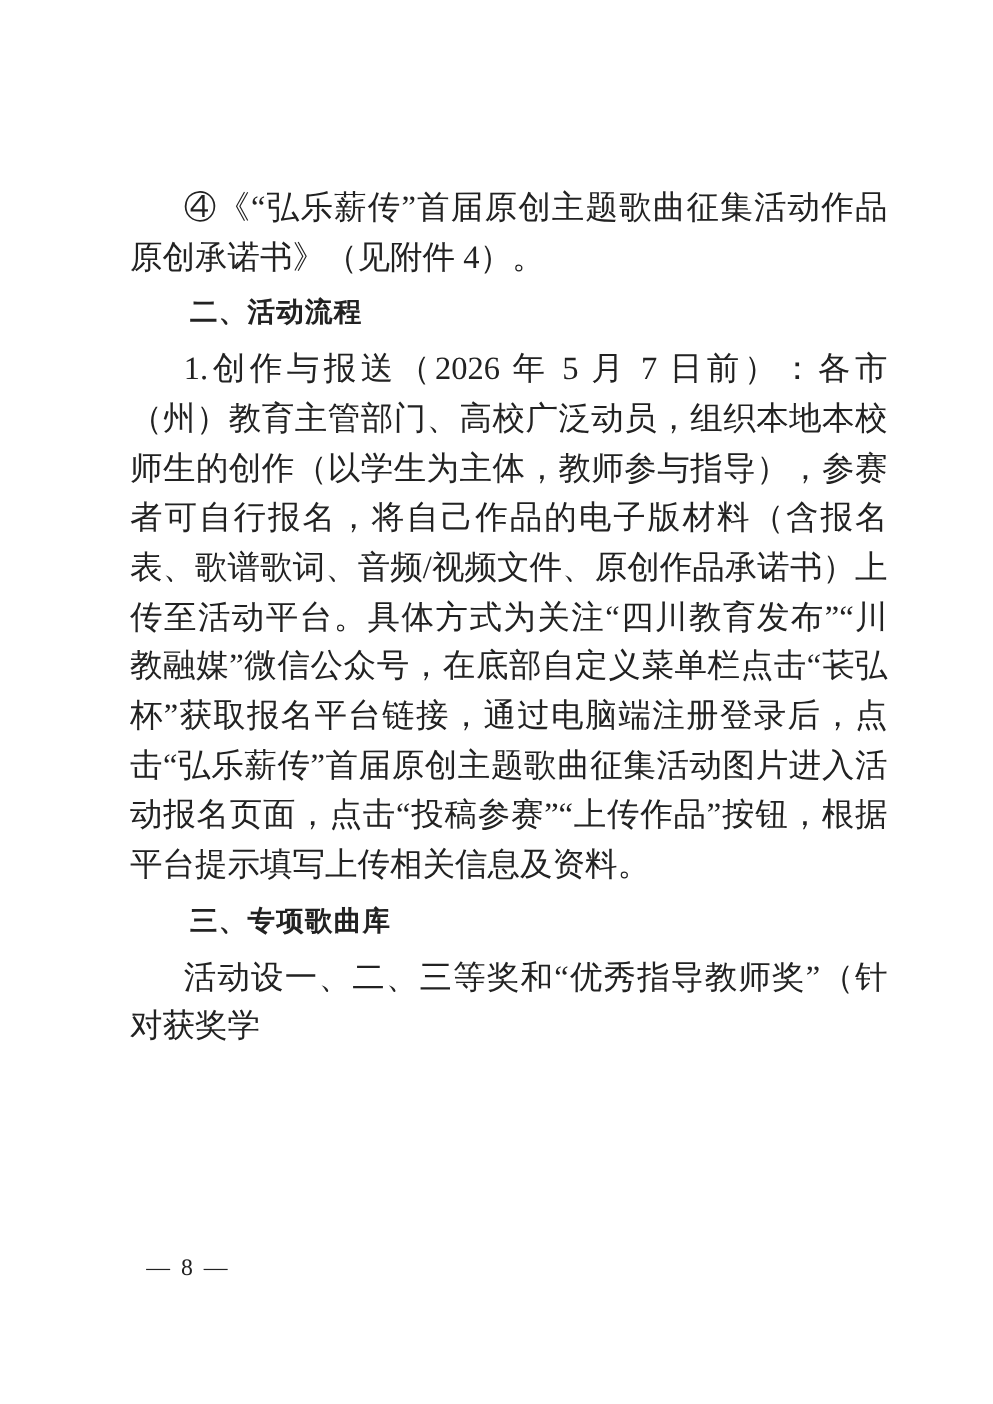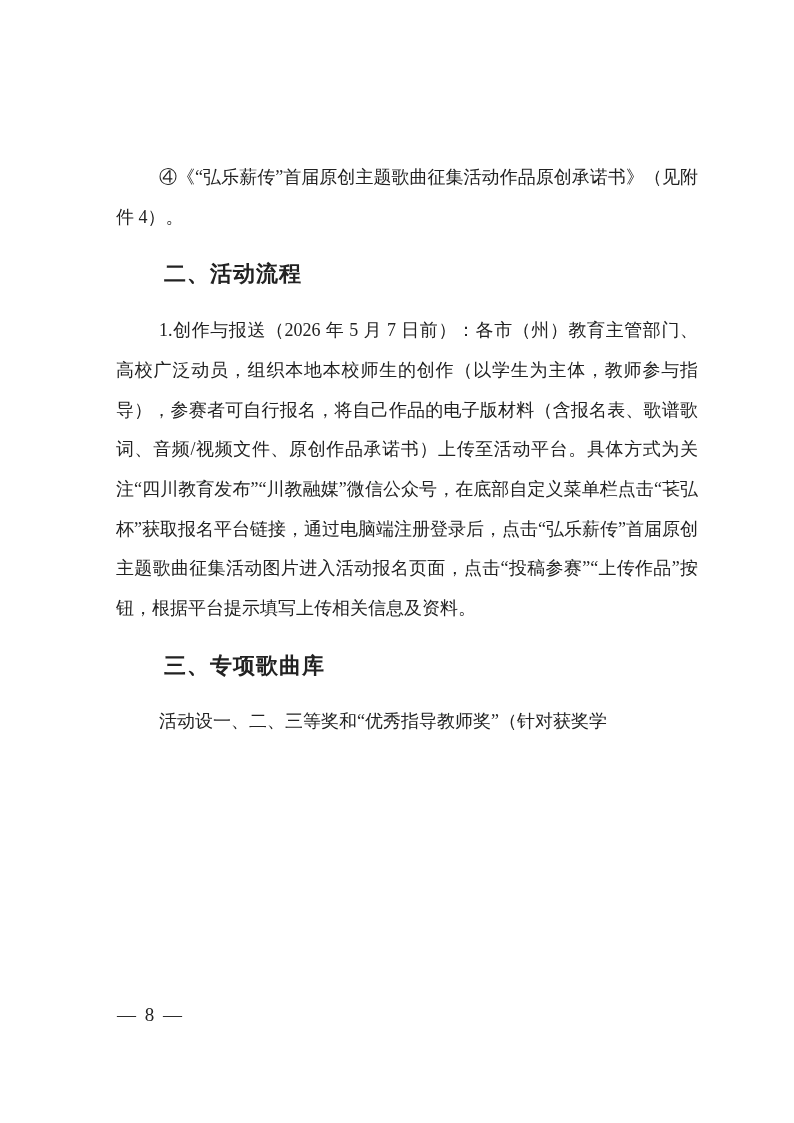--- a/index.html
+++ b/index.html
@@ -16,30 +16,30 @@
     font-family: "Liberation Serif", "DejaVu Serif", serif;
     color: #222222;
   }
   .content {
     position: absolute;
     left: 104px;
     top: 146px;
     width: 606px;
   }
   .body-para {
-    margin: 12px;
-    font-size: 18px;
+    margin: 0;
+    font-size: 26px;
     line-height: 39.7px;
     text-align: justify;
     text-justify: inter-character;
     text-indent: 43px;
     word-break: break-all;
   }
   .heading-para {
-    margin: 17px;
+    margin: 5px;
     font-size: 22px;
     line-height: 39.7px;
     font-weight: 700;
     font-family: "Liberation Sans", "DejaVu Sans", sans-serif;
     text-indent: 43px;
     letter-spacing: 1px;
   }
   .page-number {
     position: absolute;
     left: 117px;

